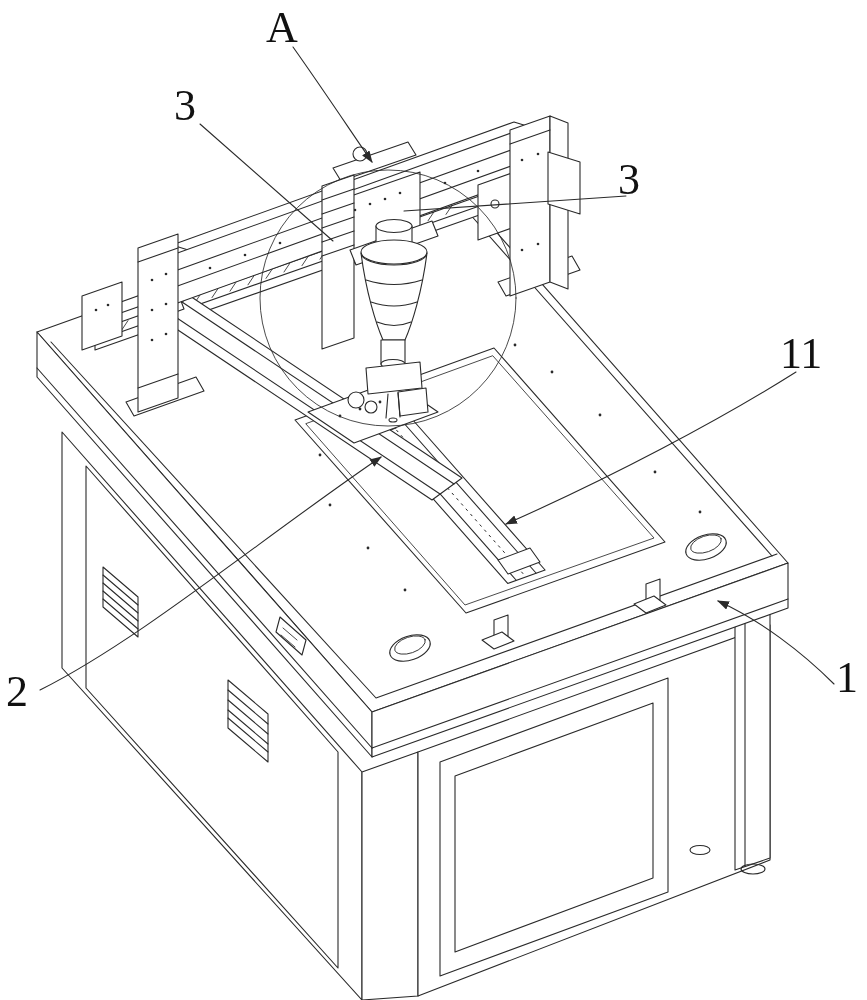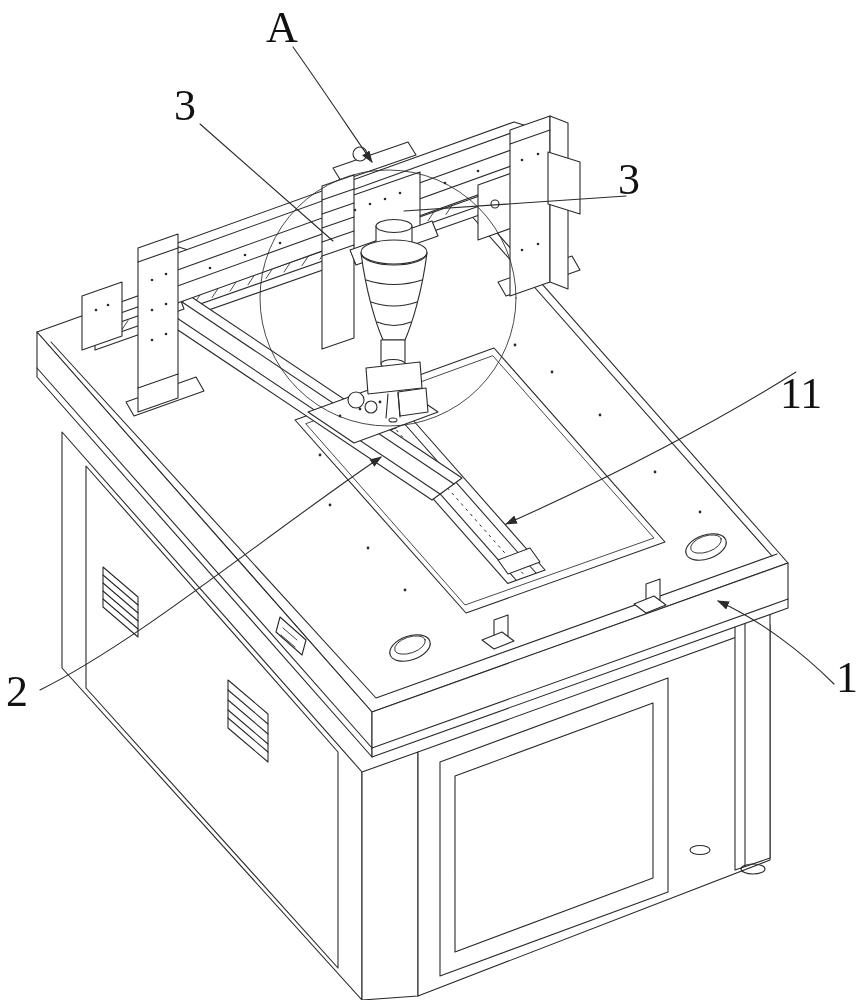--- a/index.html
+++ b/index.html
@@ -212,17 +212,17 @@
       <path d="M626,196 L404,211"></path>
       <path marker-end="url(#arw)" d="M796,372 C720,420 610,478 506,524"></path>
       <path marker-end="url(#arw)" d="M40,690 C140,640 262,538 381,457"></path>
       <path marker-end="url(#arw)" d="M834,684 C802,652 760,620 718,601"></path>
     </g>
   </svg>
 
   <div class="callout" style="left:266px;top:6px;">A</div>
   <div class="callout" style="left:174px;top:84px;">3</div>
   <div class="callout" style="left:618px;top:158px;">3</div>
-  <div class="callout" style="left:780px;top:332px;margin-top:40px;">11</div>
+  <div class="callout" style="left:780px;top:332px;">11</div>
   <div class="callout" style="left:6px;top:670px;">2</div>
   <div class="callout" style="left:836px;top:656px;">1</div>
 
 </div>
 
 </body></html>

